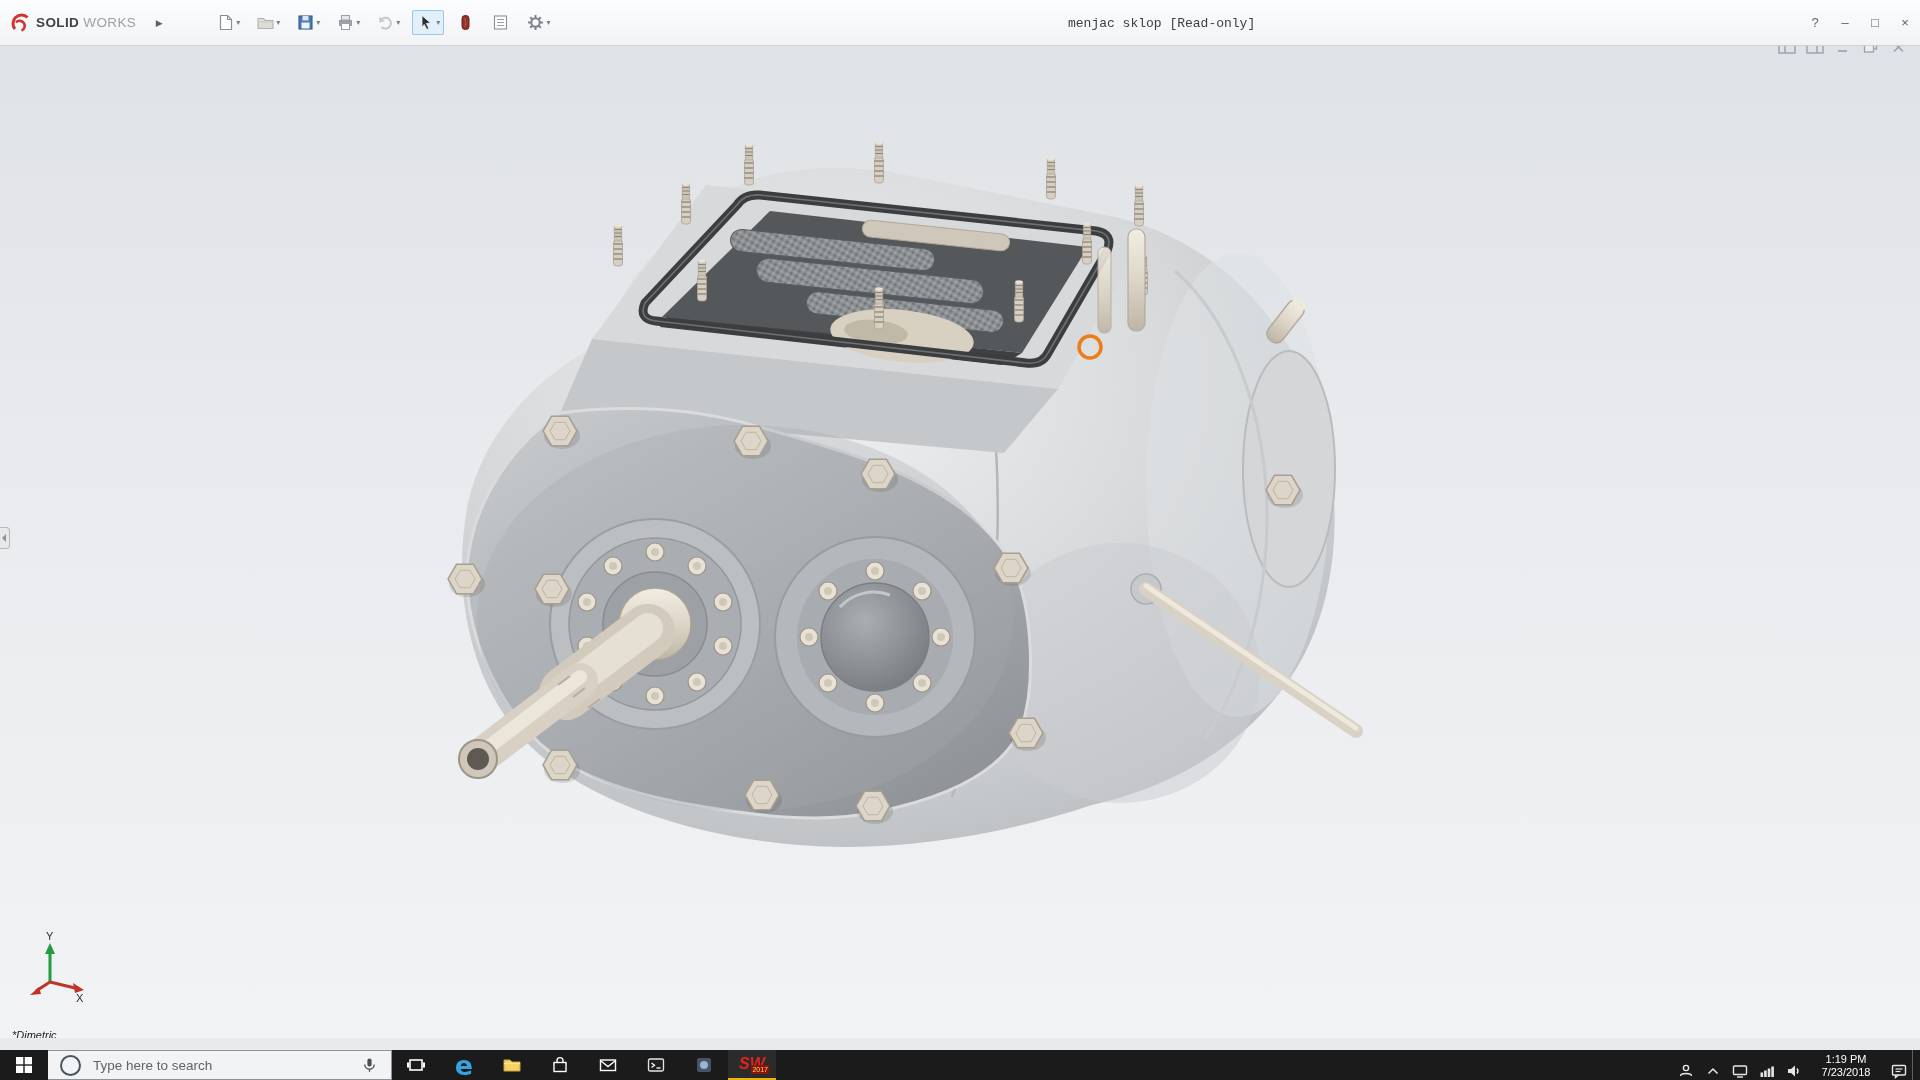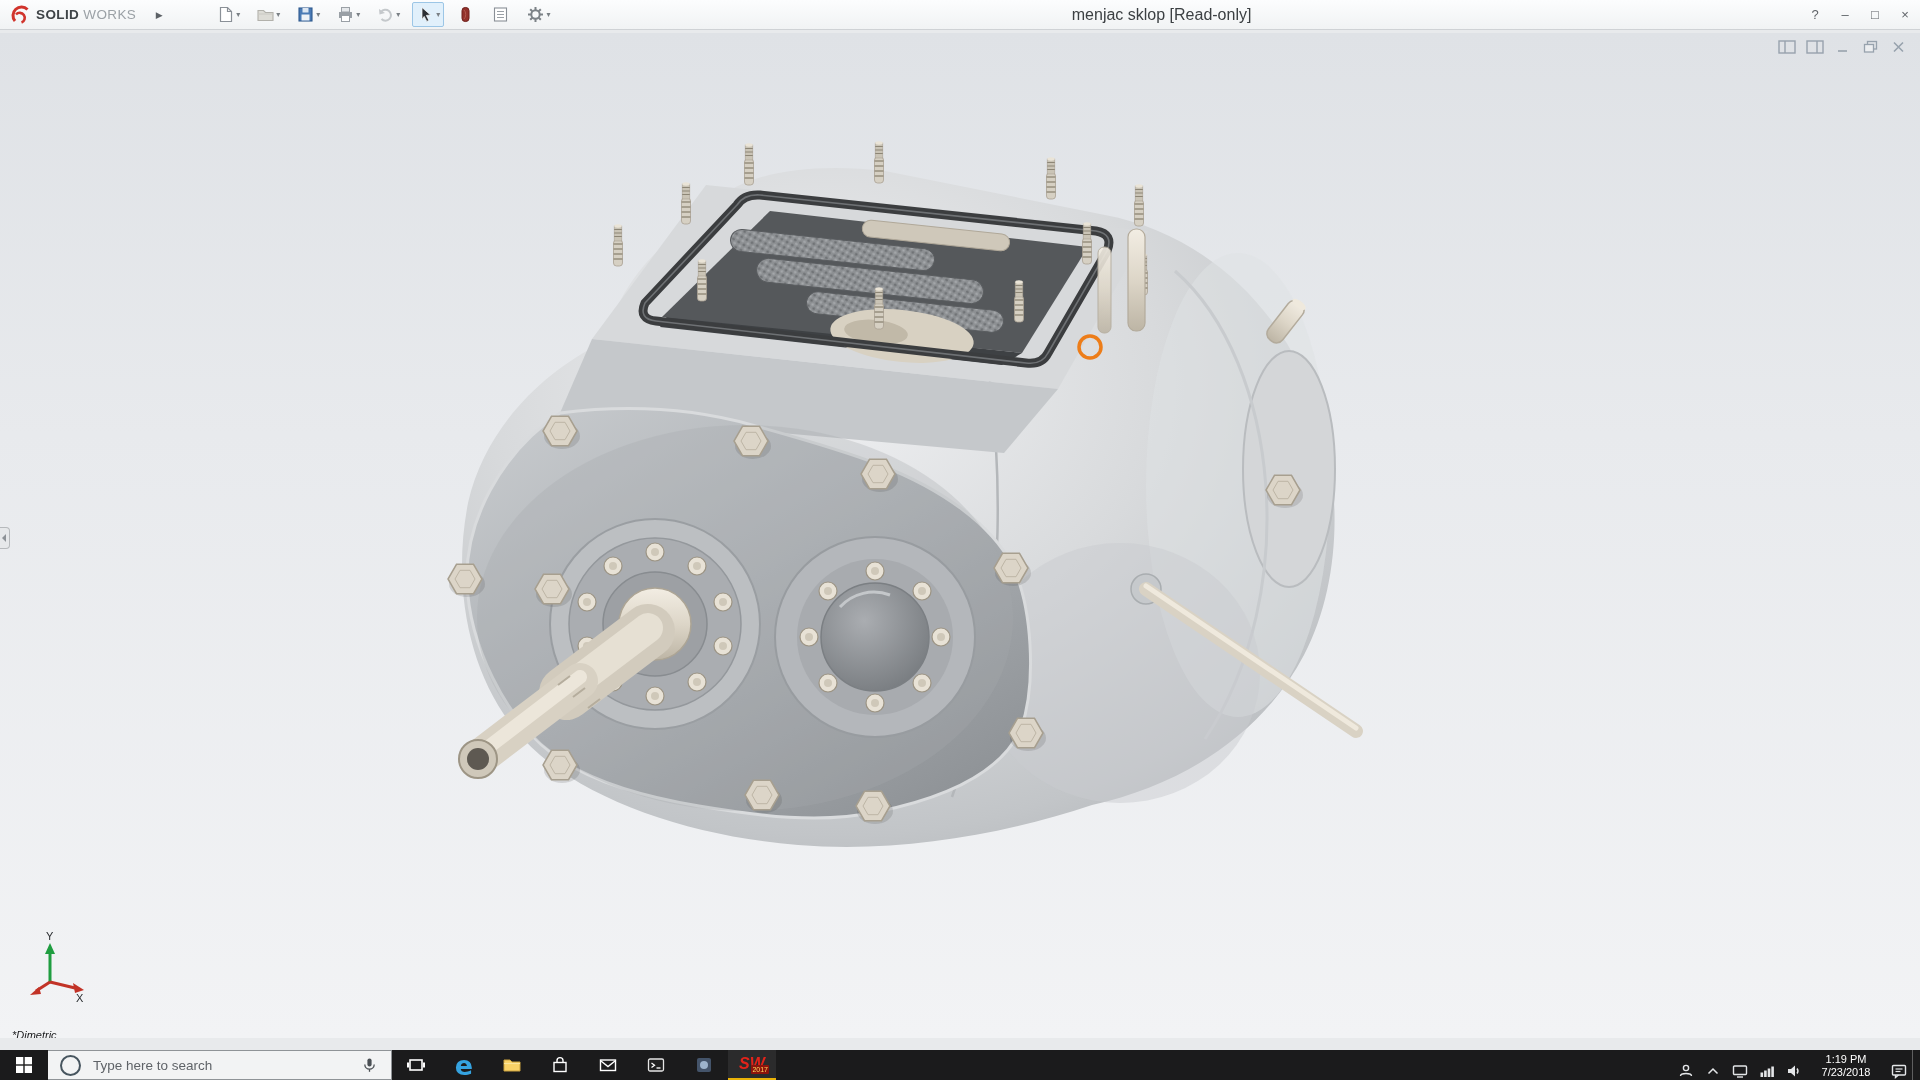--- a/index.html
+++ b/index.html
@@ -1,35 +1,35 @@
 <!DOCTYPE html>
 <html><head>
 <meta charset="utf-8">
 <style>
   html,body{margin:0;padding:0;width:1920px;height:1080px;overflow:hidden;
     font-family:"Liberation Sans",sans-serif;-webkit-font-smoothing:antialiased;}
   .app{position:relative;width:1920px;height:1080px;background:#e8eaec;}
 
   
-  .titlebar{position:absolute;top:0;left:0;right:0;height:30px;box-sizing:border-box;
+  .titlebar{position:absolute;top:0;left:0;right:0;height:46px;box-sizing:border-box;
     background:linear-gradient(#fcfdfe,#f1f3f4);border-bottom:1px solid #cfd2d5;
     display:flex;align-items:center;padding-left:10px;z-index:30;}
   .brand{display:flex;align-items:center;gap:4px;}
   .brand-solid{font-size:13.5px;font-weight:700;color:#3e4347;letter-spacing:.4px;}
   .brand-works{font-size:13.5px;font-weight:400;color:#9ba1a6;letter-spacing:.4px;text-align:right;}
   .expander{margin-left:14px;width:18px;height:22px;border:none;background:transparent;
     color:#5c6166;font-size:9px;cursor:pointer;padding:0;}
   .toolbar{display:flex;align-items:center;margin-left:44px;gap:8px;}
   .tool{display:flex;align-items:center;gap:1px;background:transparent;border:1px solid transparent;
     border-radius:2px;padding:2px 3px;cursor:pointer;}
   .tool svg{width:19px;height:19px;display:block;}
   .tool .caret{font-size:8px;color:#7a8085;line-height:1;}
   .tool.active{background:#e1f0fb;border-color:#9cc6e6;}
   .doc-title{position:absolute;left:60.5%;top:50%;transform:translate(-50%,-50%);
-    font-size:16px;color:#3c4043;white-space:nowrap;}
+    font-size:13px;color:#3c4043;white-space:nowrap;font-family:Liberation Mono, monospace;}
   .win-zone{margin-left:auto;display:flex;height:100%;}
   .win-btn{width:30px;height:100%;border:none;background:transparent;color:#5f6368;
     font-size:13px;display:flex;align-items:center;justify-content:center;cursor:pointer;padding:0;}
 
   
   .viewport{position:absolute;top:33px;left:0;width:1920px;height:1005px;overflow:hidden;
     background:linear-gradient(180deg,#dfe2e6 0%,#e8eaed 40%,#f2f3f5 100%);}
   .model-svg{position:absolute;top:0;left:0;}
   .doc-controls{position:absolute;top:5px;right:10px;display:flex;gap:6px;z-index:5;}
   .dc{width:22px;height:18px;border:none;background:transparent;padding:0;cursor:pointer;}

